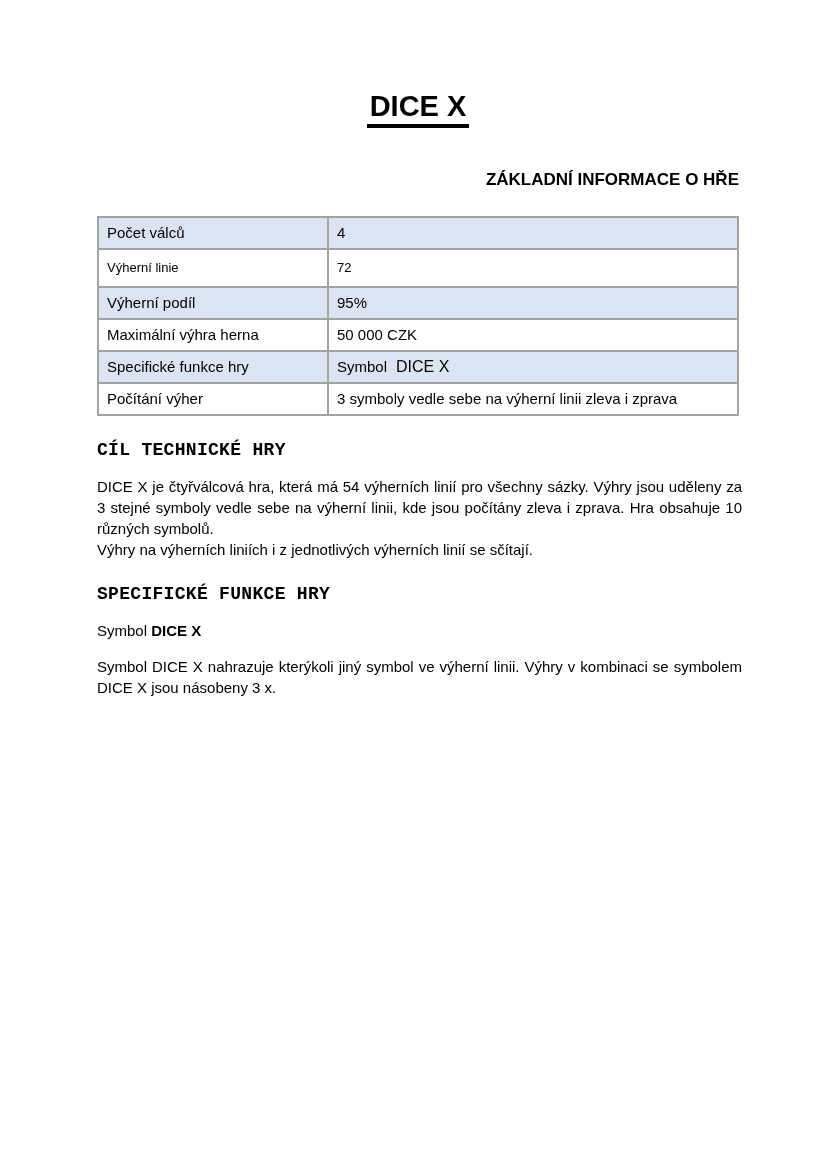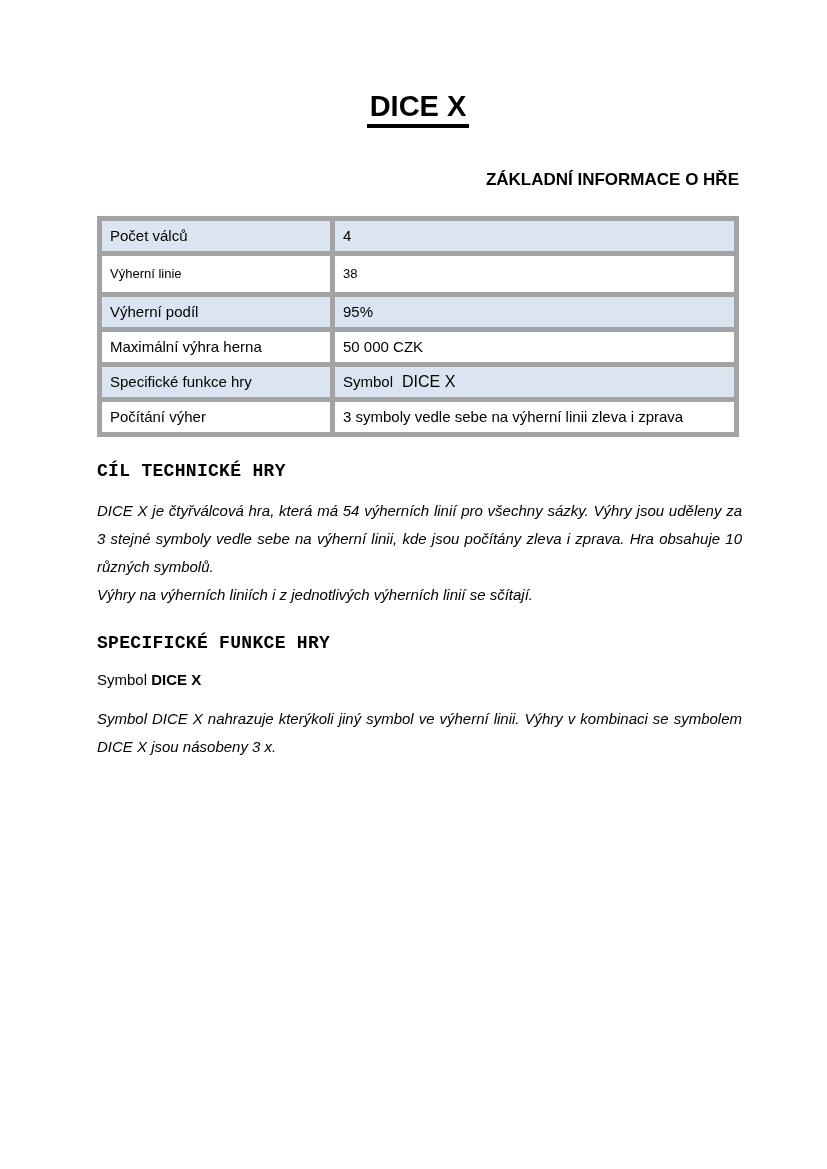--- a/index.html
+++ b/index.html
@@ -39,21 +39,21 @@
     text-align: right;
   }
   table.info-table {
     border-collapse: collapse;
     border: 2px solid #000000;
     width: 642px;
     margin-top: 26px;
     table-layout: fixed;
   }
   table.info-table td {
-    border: 5px solid #a3a3a3;
+    border: 2px solid #a3a3a3;
     font-size: 15px;
     line-height: 18px;
     padding: 6px 8px 6px 8px;
     height: 18px;
     vertical-align: middle;
     font-family: "Liberation Sans", sans-serif;
   }
   table.info-table td.col-label { width: 212px; }
   table.info-table tr:nth-child(odd) td { background: #dbe5f1; }
   table.info-table tr:nth-child(even) td { background: #ffffff; }
@@ -65,25 +65,24 @@
   .h-serif {
     font-family: Liberation Mono, monospace;
     font-size: 18px;
     font-weight: bold;
     line-height: 22px;
     margin: 23px 0 0 0;
     letter-spacing: 0.3px;
   }
   p.body-text {
     font-size: 15px;
-    line-height: 28px;
+    line-height: 21px;
     margin: 15px 0 0 0;
     width: 645px;
     text-align: justify;
-    font-style: italic;
   }
   .symbol-line {
     font-size: 15px;
     line-height: 20px;
     margin: 16px 0 0 0;
   }
   .symbol-line .bold { font-weight: bold; }
 </style>
 </head>
 <body>
@@ -97,21 +96,21 @@
   <div class="h-sans">ZÁKLADNÍ INFORMACE O HŘE</div>
 
   <table class="info-table">
     <tbody>
       <tr>
         <td class="col-label">Počet válců</td>
         <td>4</td>
       </tr>
       <tr>
         <td class="col-label">Výherní linie</td>
-        <td>38</td>
+        <td>72</td>
       </tr>
       <tr>
         <td class="col-label">Výherní podíl</td>
         <td>95%</td>
       </tr>
       <tr>
         <td class="col-label">Maximální výhra herna</td>
         <td>50 000 CZK</td>
       </tr>
       <tr>

